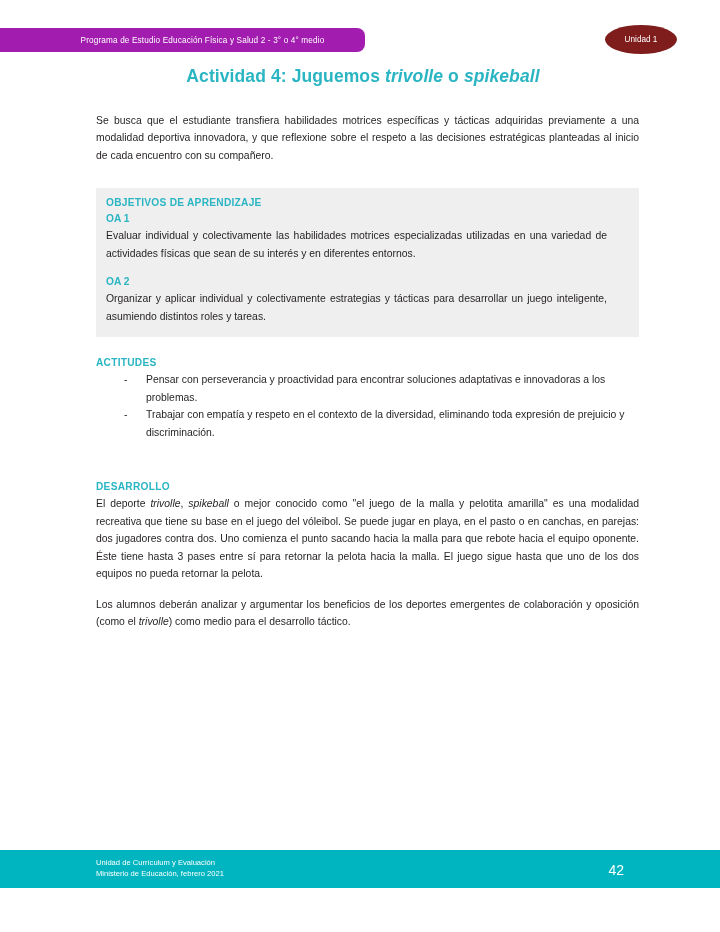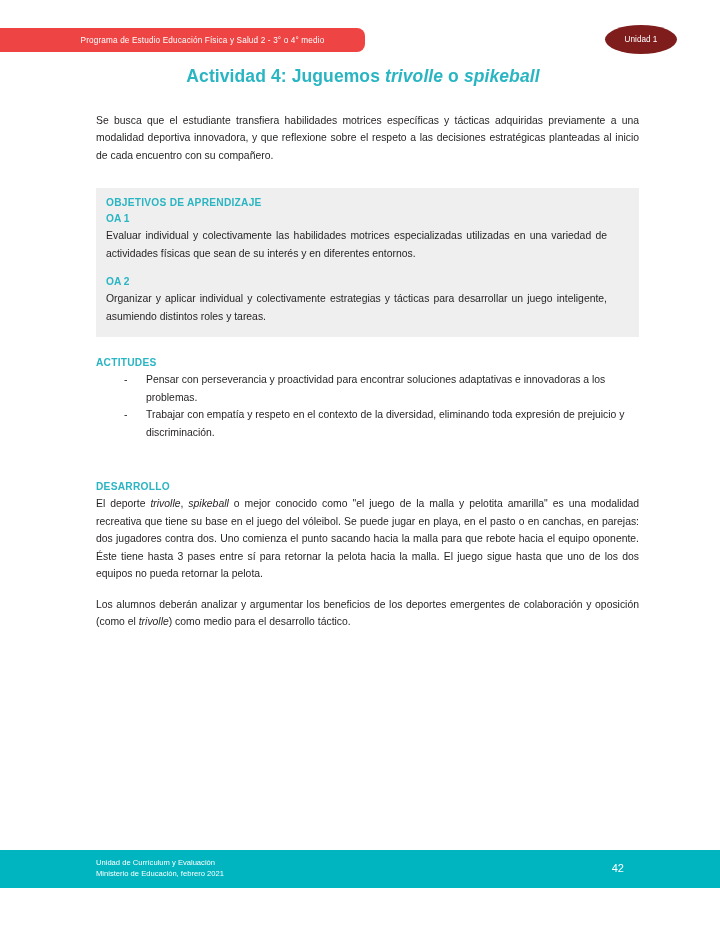--- a/index.html
+++ b/index.html
@@ -23,21 +23,21 @@
     left: 0;
     width: 720px;
     height: 60px;
   }
   .header-bar {
     position: absolute;
     left: 0;
     top: 28px;
     width: 365px;
     height: 24px;
-    background: #ef4444;
+    background: #a21caf;
     border-top-right-radius: 8px;
     border-bottom-right-radius: 8px;
     display: flex;
     align-items: center;
     justify-content: center;
   }
   .header-bar-text {
     color: #ffffff;
     font-size: 8.2px;
     letter-spacing: 0.15px;
@@ -156,21 +156,21 @@
     top: 7px;
     color: #ffffff;
     font-size: 7.6px;
     line-height: 1.45;
   }
   .footer-page {
     position: absolute;
     right: 96px;
     top: 12px;
     color: #ffffff;
-    font-size: 11px;
+    font-size: 14px;
   }
 </style>
 </head>
 <body>
 
 <div class="header-zone">
   <div class="header-bar">
     <span class="header-bar-text">Programa de Estudio Educación Física y Salud 2 - 3° o 4° medio</span>
   </div>
   <div class="unit-pill">

